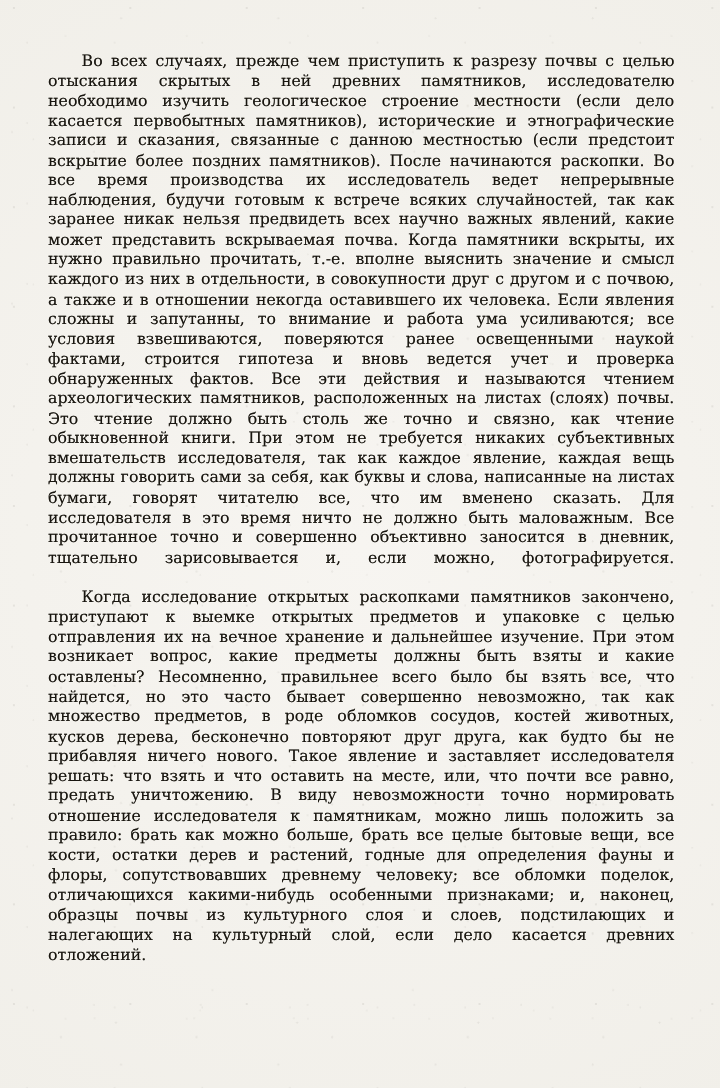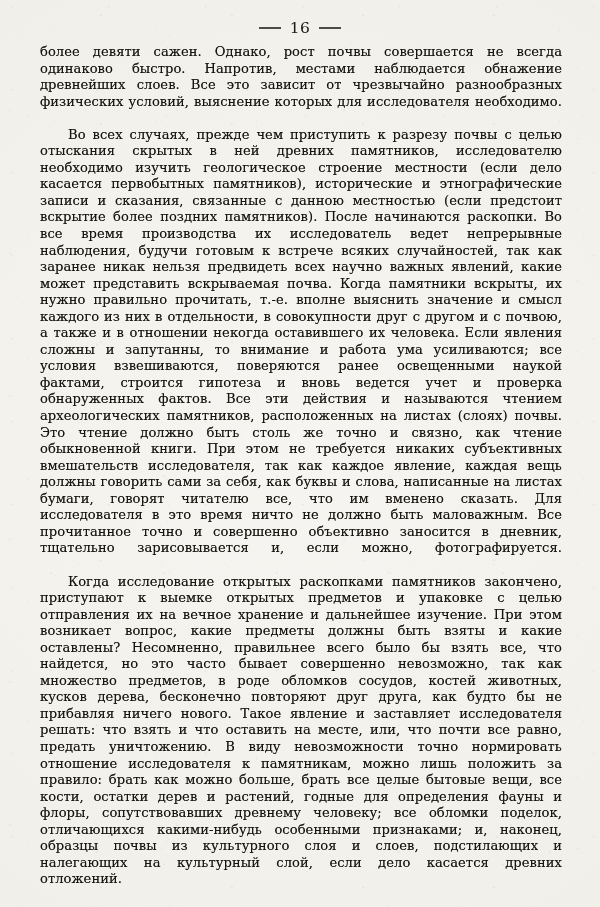--- a/index.html
+++ b/index.html
@@ -97,24 +97,20 @@
   }
   p.para.flush { text-indent: 0; }
   
   p.para::after { content: ""; display: inline-block; width: 100%; }
 </style>
 </head>
 <body>
 
 <div class="page">
 
-  <div class="folio">
-    <span class="rule left"></span><span class="num">16</span><span class="rule right"></span>
-  </div>
 
   <div class="textblock">
-    <p class="para flush">более девяти сажен. Однако, рост почвы совершается не всегда одинаково быстро. Напротив, местами наблюдается обнажение древнейших слоев. Все это зависит от чрезвычайно разнообразных физических условий, выяснение которых для исследователя необходимо.</p>
     <p class="para">Во всех случаях, прежде чем приступить к разрезу почвы с целью отыскания скрытых в ней древних памятников, исследователю необходимо изучить геологическое строение местности (если дело касается первобытных памятников), исторические и этнографические записи и сказания, связанные с данною местностью (если предстоит вскрытие более поздних памятников). После начинаются раскопки. Во все время производства их исследователь ведет непрерывные наблюдения, будучи готовым к встрече всяких случайностей, так как заранее никак нельзя предвидеть всех научно важных явлений, какие может представить вскрываемая почва. Когда памятники вскрыты, их нужно правильно прочитать, т.-е. вполне выяснить значение и смысл каждого из них в отдельности, в совокупности друг с другом и с почвою, а также и в отношении некогда оставившего их человека. Если явления сложны и запутанны, то внимание и работа ума усиливаются; все условия взвешиваются, поверяются ранее освещенными наукой фактами, строится гипотеза и вновь ведется учет и проверка обнаруженных фактов. Все эти действия и называются чтением археологических памятников, расположенных на листах (слоях) почвы. Это чтение должно быть столь же точно и связно, как чтение обыкновенной книги. При этом не требуется никаких субъективных вмешательств исследователя, так как каждое явление, каждая вещь должны говорить сами за себя, как буквы и слова, написанные на листах бумаги, говорят читателю все, что им вменено сказать. Для исследователя в это время ничто не должно быть маловажным. Все прочитанное точно и совершенно объективно заносится в дневник, тщательно зарисовывается и, если можно, фотографируется.</p>
     <p class="para">Когда исследование открытых раскопками памятников закончено, приступают к выемке открытых предметов и упаковке с целью отправления их на вечное хранение и дальнейшее изучение. При этом возникает вопрос, какие предметы должны быть взяты и какие оставлены? Несомненно, правильнее всего было бы взять все, что найдется, но это часто бывает совершенно невозможно, так как множество предметов, в роде обломков сосудов, костей животных, кусков дерева, бесконечно повторяют друг друга, как будто бы не прибавляя ничего нового. Такое явление и заставляет исследователя решать: что взять и что оставить на месте, или, что почти все равно, предать уничтожению. В виду невозможности точно нормировать отношение исследователя к памятникам, можно лишь положить за правило: брать как можно больше, брать все целые бытовые вещи, все кости, остатки дерев и растений, годные для определения фауны и флоры, сопутствовавших древнему человеку; все обломки поделок, отличающихся какими-нибудь особенными признаками; и, наконец, образцы почвы из культурного слоя и слоев, подстилающих и налегающих на культурный слой, если дело касается древних отложений.</p>
 
   </div>
 
 </div>
 
 </body></html>

